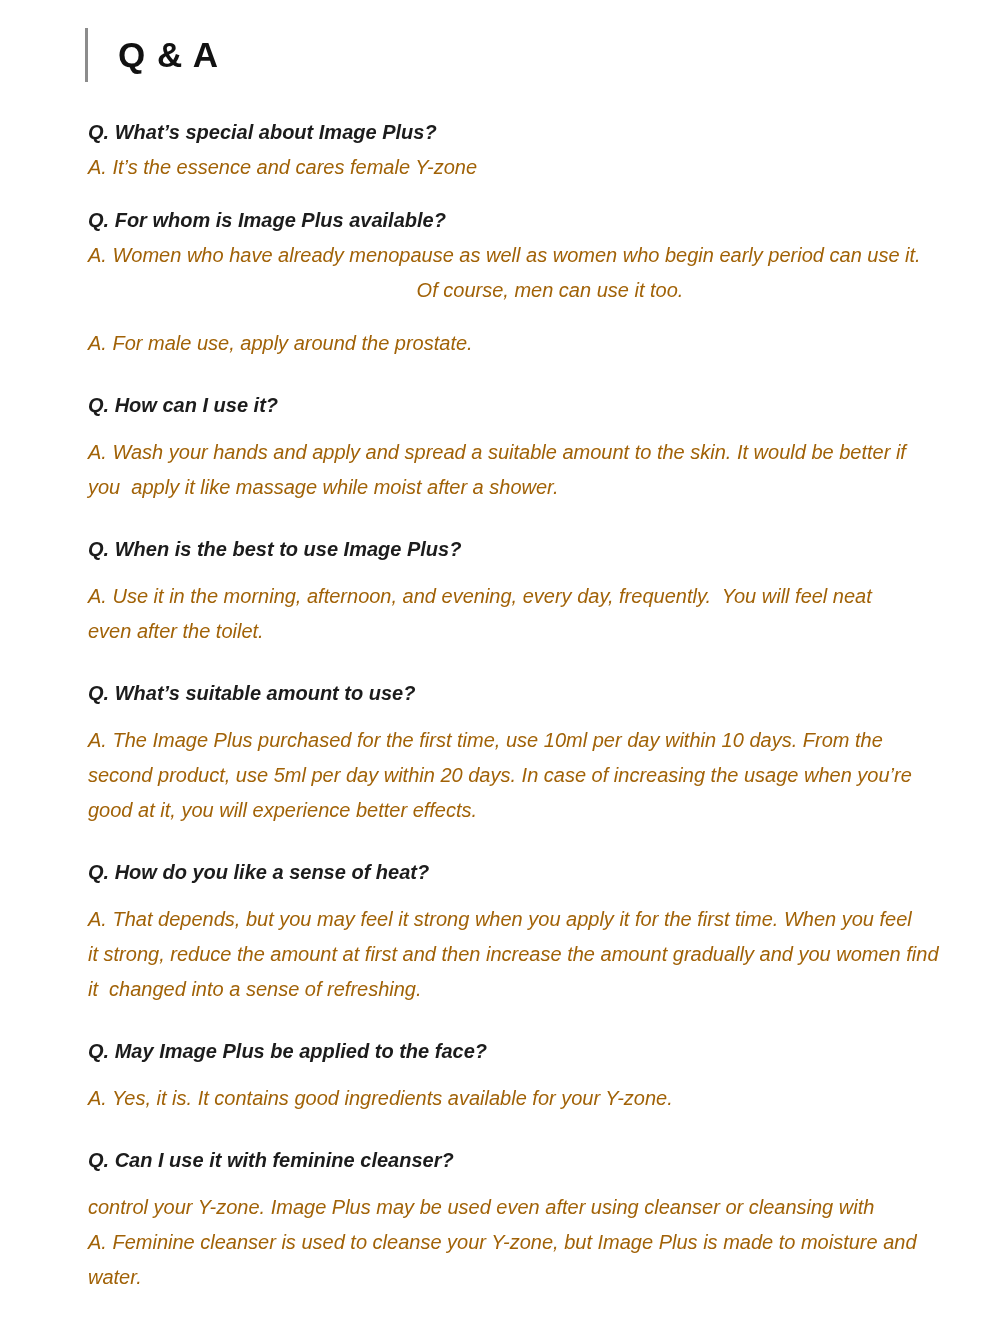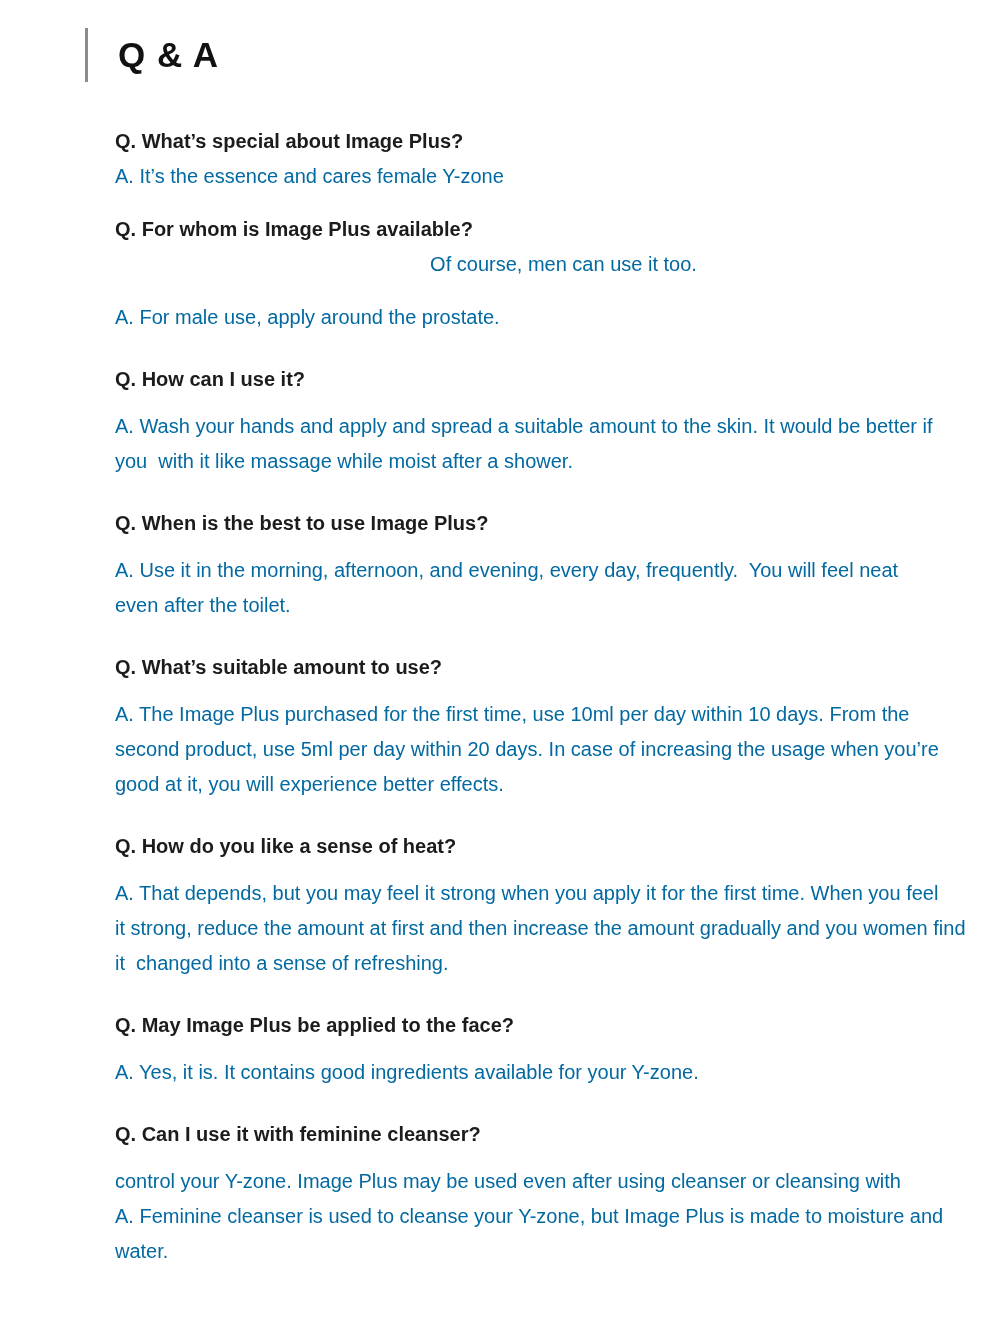--- a/index.html
+++ b/index.html
@@ -25,40 +25,41 @@
   .title {
     margin-left: 30px;
     font-size: 35px;
     line-height: 54px;
     font-weight: 700;
     letter-spacing: 1px;
     color: #111111;
     white-space: pre;
   }
   .content {
-    margin-top: 42px;
-    padding-left: 115px;
+    margin-top: 33px;
+    padding-left: 88px;
     padding-right: 20px;
+    font-style: italic;
   }
   .qa { margin-bottom: 27px; }
   .qa.tight { margin-bottom: 18px; }
   .q {
     font-size: 20px;
     line-height: 35px;
     font-weight: 600;
     color: #1c1c1c;
     white-space: pre;
     margin-bottom: 12px;
   }
   .qa.tight .q { margin-bottom: 0; }
   .a-line {
     font-size: 20px;
     line-height: 35px;
     font-weight: 400;
-    color: #0369a1;
+    color: #a16207;
     white-space: pre;
   }
   .a-line.indent { padding-left: 24px; text-align: center; }
 </style>
 </head>
 <body>
 
 <div class="page">
 
   <div class="header">
@@ -71,35 +72,36 @@
     <section class="qa tight">
       <div class="q">Q. What’s special about Image Plus?</div>
       <div class="a">
         <div class="a-line">A. It’s the essence and cares female Y-zone</div>
       </div>
     </section>
 
     <section class="qa tight">
       <div class="q">Q. For whom is Image Plus available?</div>
       <div class="a">
+        <div class="a-line">A. Women who have already menopause as well as women who begin early period can use it.</div>
         <div class="a-line indent">Of course, men can use it too.</div>
       </div>
     </section>
 
     <section class="qa">
       <div class="a">
         <div class="a-line">A. For male use, apply around the prostate.</div>
       </div>
     </section>
 
     <section class="qa">
       <div class="q">Q. How can I use it?</div>
       <div class="a">
         <div class="a-line">A. Wash your hands and apply and spread a suitable amount to the skin. It would be better if</div>
-        <div class="a-line">you  with it like massage while moist after a shower.</div>
+        <div class="a-line">you  apply it like massage while moist after a shower.</div>
       </div>
     </section>
 
     <section class="qa">
       <div class="q">Q. When is the best to use Image Plus?</div>
       <div class="a">
         <div class="a-line">A. Use it in the morning, afternoon, and evening, every day, frequently.  You will feel neat</div>
         <div class="a-line">even after the toilet.</div>
       </div>
     </section>

